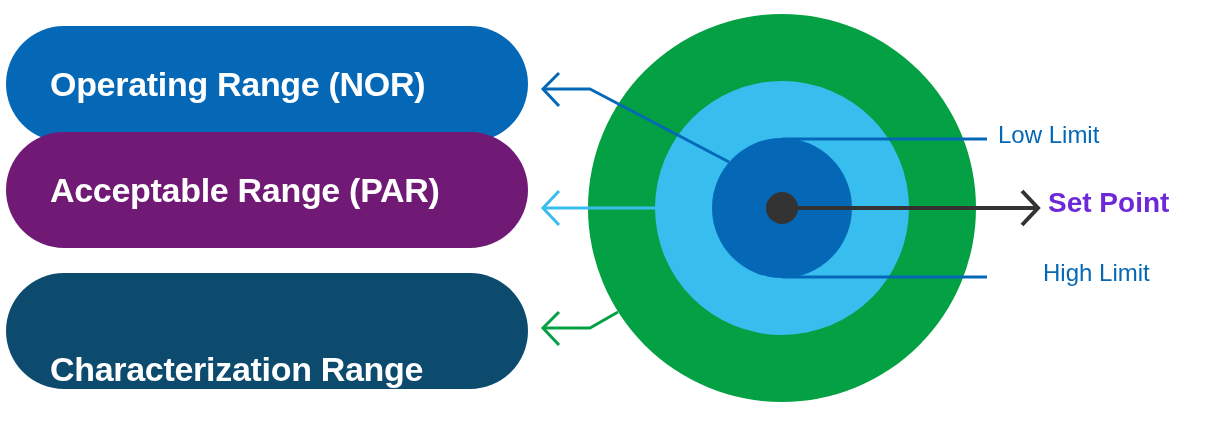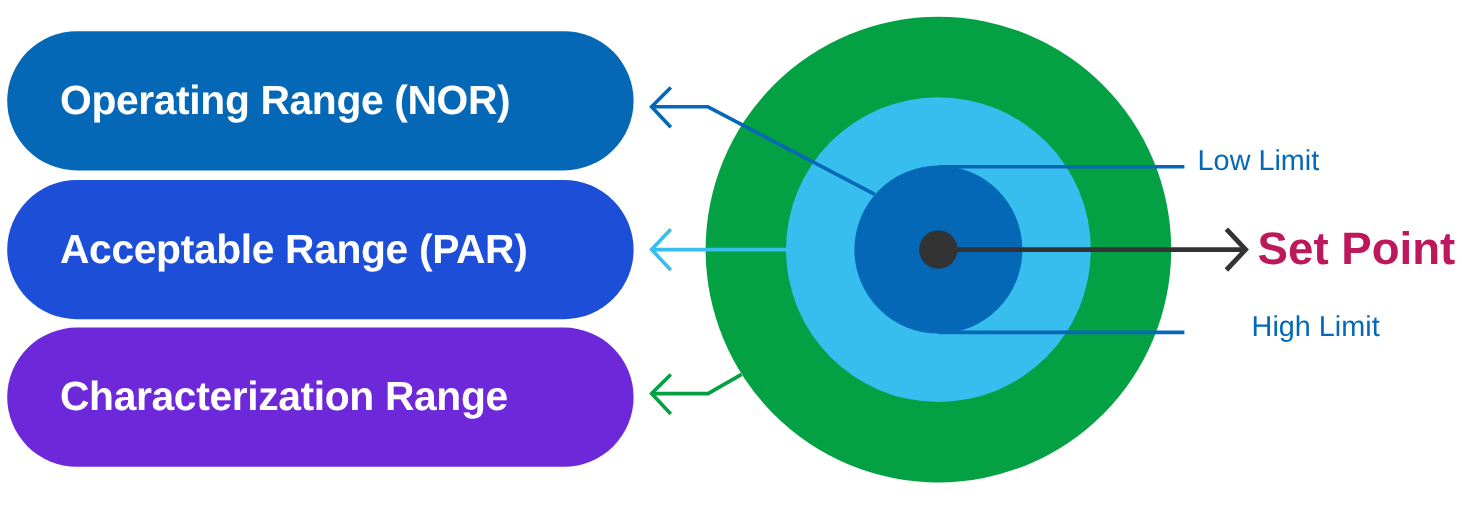--- a/index.html
+++ b/index.html
@@ -1,25 +1,25 @@
 <!DOCTYPE html>
 <html><head>
 <meta charset="utf-8">
 <style>
   html, body { margin:0; padding:0; background:#ffffff; }
   body { width:1218px; height:424px; position:relative; overflow:hidden; font-family:"Liberation Sans", "DejaVu Sans", sans-serif; }
   .pill { position:absolute; left:6px; width:522px; height:116px; border-radius:58px; display:flex; align-items:center; box-sizing:border-box; padding-left:44px; color:#ffffff; font-size:34px; font-weight:bold; letter-spacing:-0.3px; }
   .pill.nor { top:26px; background:#0468b6; }
-  .pill.par { top:150px; background:#1d4ed8; }
-  .pill.cr  { top:273px; background:#6d28d9; }
+  .pill.par { top:132px; background:#701a75; }
+  .pill.cr  { top:273px; background:#0c4a6e;align-items:flex-end; }
   svg.diagram { position:absolute; left:0; top:0; }
   .label { position:absolute; font-size:24px; color:#0468b6; }
   .label.low { left:998px; top:121px; }
   .label.high { left:998px; top:259px;margin-left:45px; }
-  .label.set { left:1048px; top:187px; font-size:38px; font-weight:bold; color:#be185d; }
+  .label.set { left:1048px; top:187px; font-size:28px; font-weight:bold; color:#6d28d9; }
 </style>
 </head>
 <body>
 
 <div class="pill nor">
   <span>Operating Range (NOR)</span>
 </div>
 <div class="pill par">
   <span>Acceptable Range (PAR)</span>
 </div>

